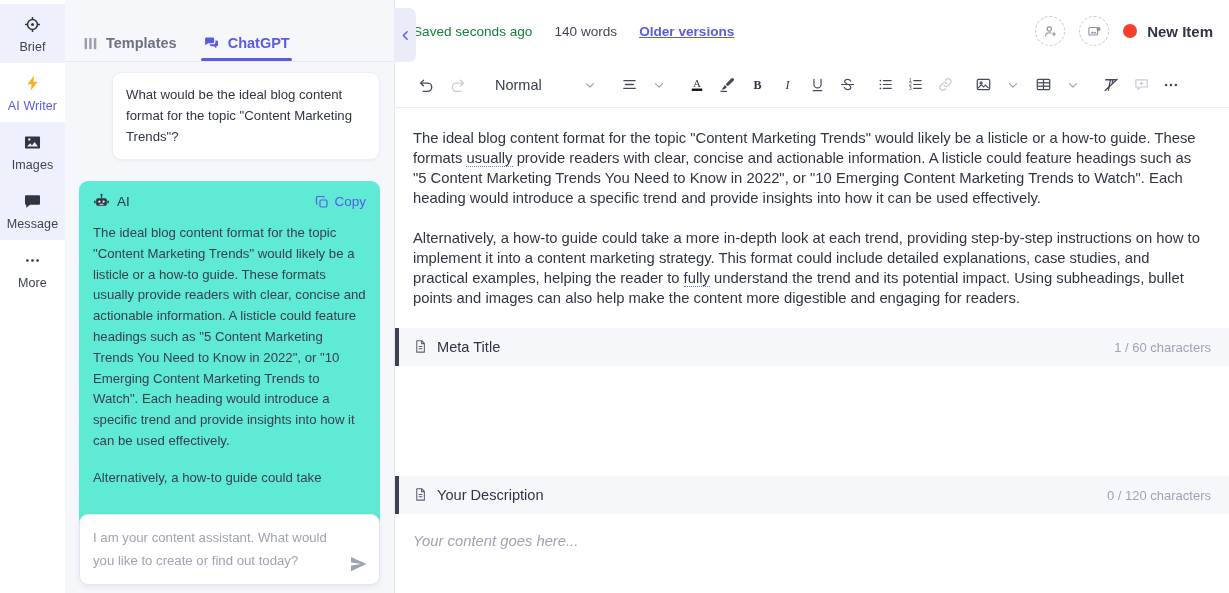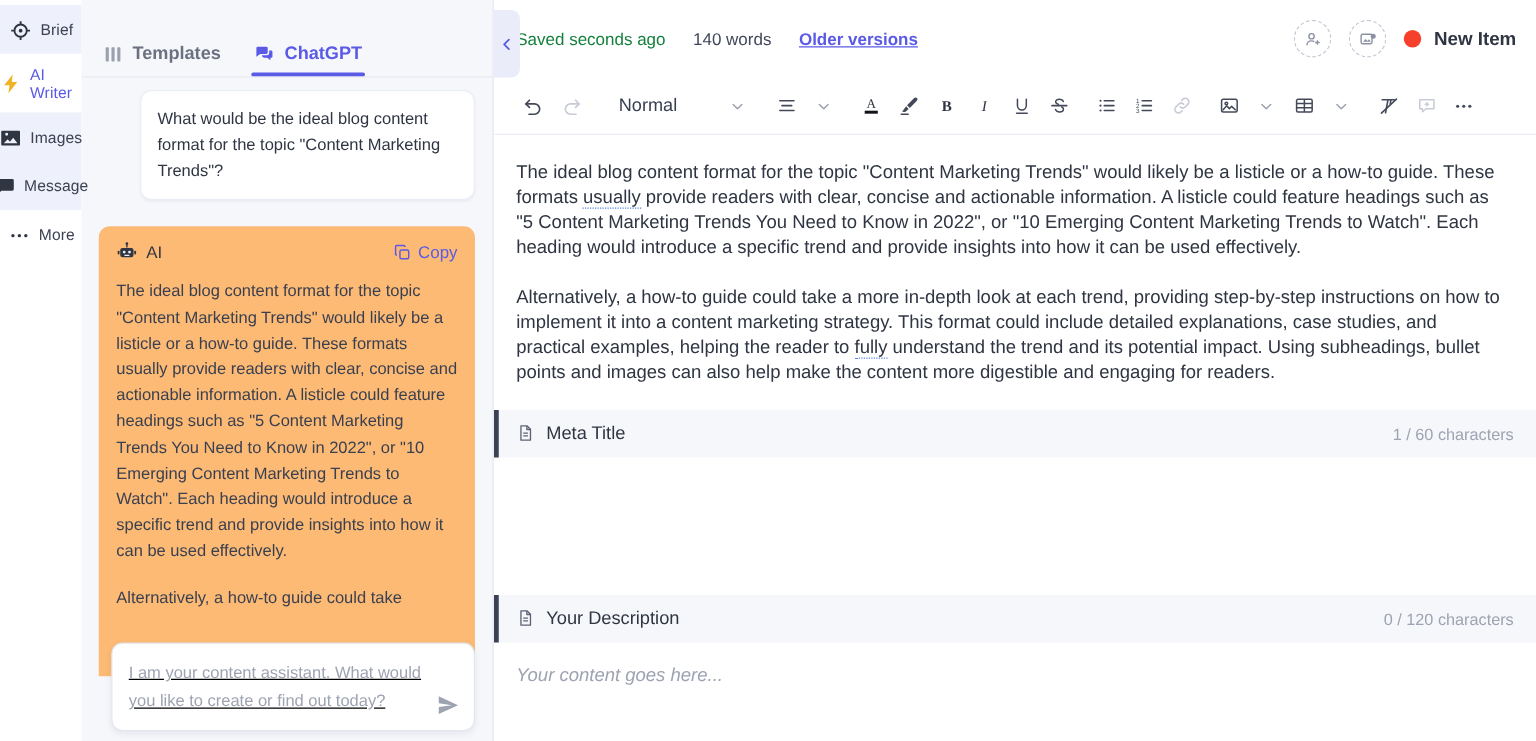--- a/index.html
+++ b/index.html
@@ -14,21 +14,21 @@
   
   .rail {
     width: 65px; min-width: 65px; height: 593px;
     background: #ffffff;
     display: flex; flex-direction: column;
     align-items: stretch;
     padding-top: 4px;
     position: relative; z-index: 5;
   }
   .rail-item {
-    display: flex; flex-direction: row;
+    display: flex; flex-direction: column;
     align-items: center; justify-content: center;
     gap: 6px;
     padding: 10px 0 9px 0;
     cursor: pointer;
     color: #4b5264;
     user-select: none;
   }
   .rail-item .ri-ico {
     width: 20px; height: 20px;
     display: flex; align-items: center; justify-content: center;
@@ -83,41 +83,41 @@
     border: 1px solid #eceef5;
     border-radius: 9px;
     padding: 11px 13px 12px 13px;
     font-size: 13.2px; line-height: 21px;
     color: #2f3542;
     max-width: 268px;
     box-shadow: 0 1px 2px rgba(30,35,60,.05);
   }
   .msg-ai {
     margin: 21px 14px 0 14px;
-    background: #fdba74;
+    background: #5eead4;
     border-radius: 9px 9px 0 0;
     padding: 12px 14px 0 14px;
     min-height: 360px;
   }
   .ai-head {
     display: flex; align-items: center; justify-content: space-between;
     margin-bottom: 13px;
   }
   .ai-id { display: flex; align-items: center; gap: 7px; font-size: 13.5px; color: #2f3542; }
   .ai-copy {
     display: flex; align-items: center; gap: 5px;
     font-size: 13.5px; color: #5a5ae6; cursor: pointer;
   }
   .ai-body p {
     font-size: 13.2px; line-height: 20.8px; color: #3a4050;
     margin-bottom: 16px;
   }
 
   .chat-input-wrap {
-    position: absolute; left: 24px; right: 14px; bottom: 8px; text-decoration: underline;
+    position: absolute; left: 14px; right: 14px; bottom: 8px;
   }
   .chat-input {
     background: #ffffff;
     border: 1px solid #e3e6f0;
     border-radius: 9px;
     padding: 11px 40px 12px 13px;
     min-height: 58px;
     box-shadow: 0 2px 6px rgba(30,35,60,.07);
     position: relative;
   }

